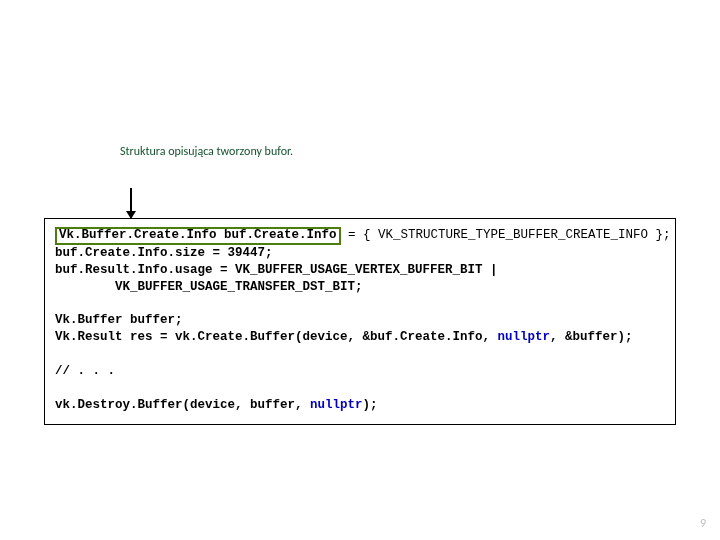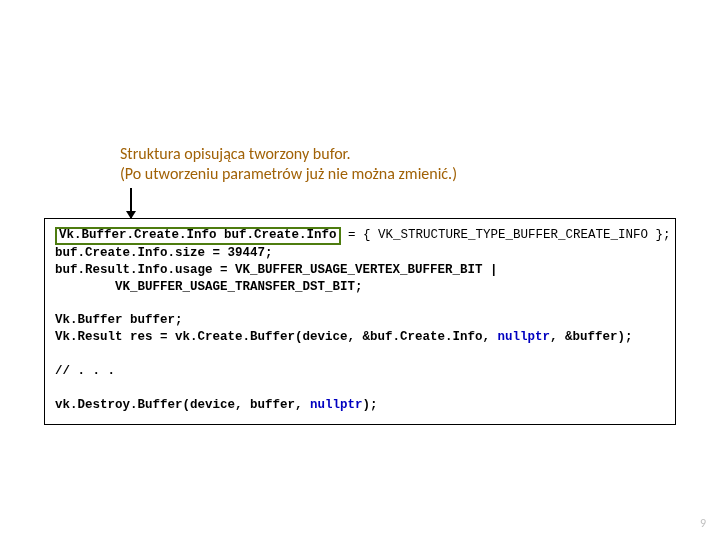--- a/index.html
+++ b/index.html
@@ -23,23 +23,23 @@
     left: 34px;
     top: 18px;
     font-size: 26px;
     font-weight: 400;
     color: #000;
   }
   .annotation {
     position: absolute;
     left: 120px;
     top: 144px;
-    font-size: 16px;
+    font-size: 12px;
     line-height: 1.25;
-    color: #a16207;
+    color: #14532d;
   }
   .arrow {
     position: absolute;
     left: 130px;
     top: 188px;
     width: 2px;
     height: 30px;
     background: #000;
   }
   .arrow::after {
@@ -84,21 +84,20 @@
   }
 </style>
 </head>
 <body>
 
 <div class="slide">
 
 
   <div class="annotation">
     <div>Struktura opisująca tworzony bufor.</div>
-    <div>(Po utworzeniu parametrów już nie można zmienić.)</div>
   </div>
 
   <div class="arrow"></div>
 
   <div class="codebox"><span class="hl kw-bold">Vk.Buffer.Create.Info buf.Create.Info</span><span> = { VK_STRUCTURE_TYPE_BUFFER_CREATE_INFO };</span>
 <span class="kw-bold">buf.Create.Info.size = 39447;</span>
 <span class="kw-bold">buf.Result.Info.usage = VK_BUFFER_USAGE_VERTEX_BUFFER_BIT |</span>
 <span class="kw-bold">        VK_BUFFER_USAGE_TRANSFER_DST_BIT;</span>
 
 <span class="kw-bold">Vk.Buffer buffer;</span>

